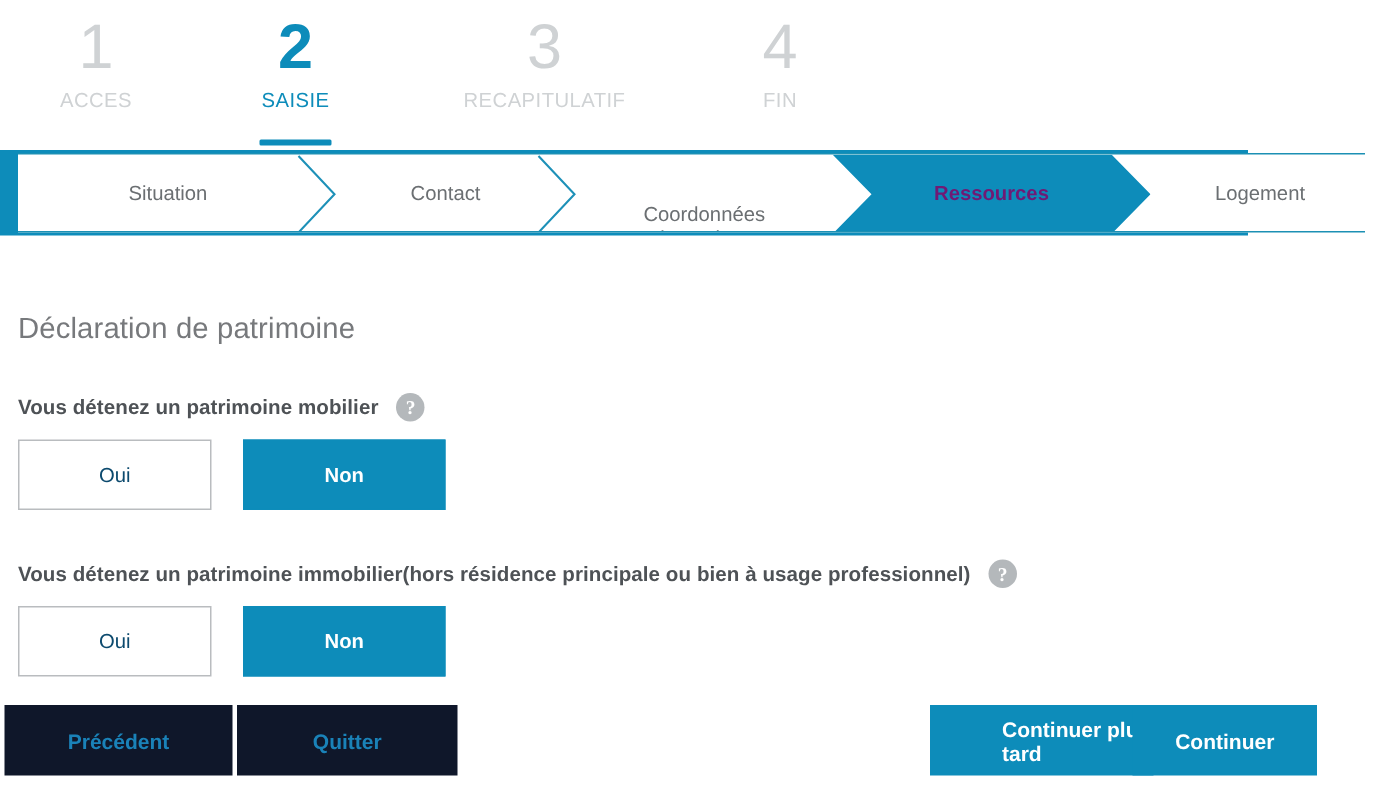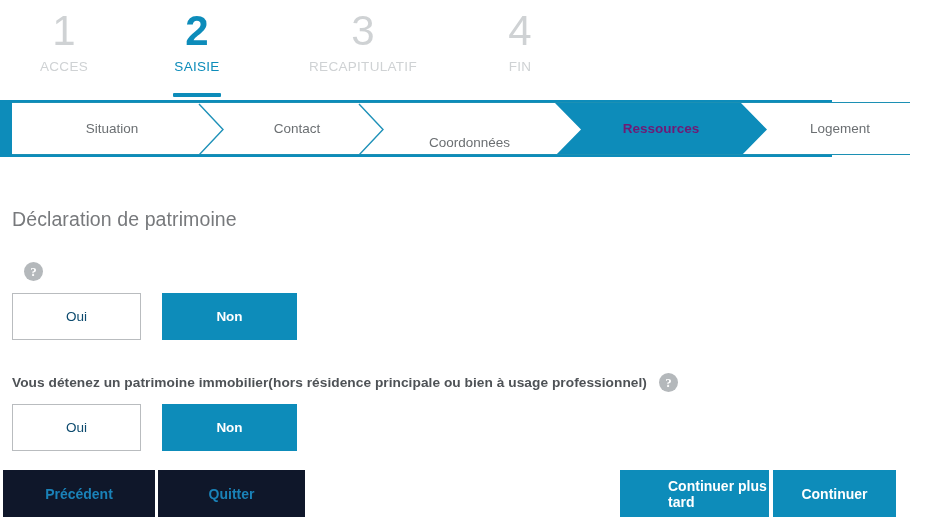--- a/index.html
+++ b/index.html
@@ -114,21 +114,21 @@
   .fbtn {
     position: absolute; top: 0; height: 47px;
     display: flex; align-items: center; justify-content: center;
     font-size: 14px; font-weight: 700; cursor: pointer; user-select: none;
   }
   .fbtn.ghost { background: #0f172a; color: #1a82b8; }
   .fbtn.primary { background: #0d8cba; color: #ffffff; }
   .btn-prev { left: 3px; width: 152px; }
   .btn-quit { left: 158px; width: 147px; }
   .btn-later { left: 620px; width: 149px; padding-left: 48px; }
-  .btn-continue { left: 773px; width: 123px; }
+  .btn-continue { left: 755px; width: 123px; }
 </style>
 </head>
 <body>
 
 <div id="app">
 
   <div class="steps">
 
     <div class="step step-1">
       <div class="step-num">1</div>
@@ -198,20 +198,21 @@
       </div>
 
     </div>
   </div>
 
   <div class="content">
 
     <div class="page-title">Déclaration de patrimoine</div>
 
     <div class="qrow">
+      <div class="qlabel">Vous détenez un patrimoine mobilier</div>
       <div class="help-icon">?</div>
     </div>
     <div class="toggle-row">
       <div class="tbtn no-sel">Oui</div>
       <div class="toggle-gap"></div>
       <div class="tbtn yes-sel">Non</div>
     </div>
 
     <div class="qrow" style="margin-top:33px;">
       <div class="qlabel">Vous détenez un patrimoine immobilier(hors résidence principale ou bien à usage professionnel)</div>

